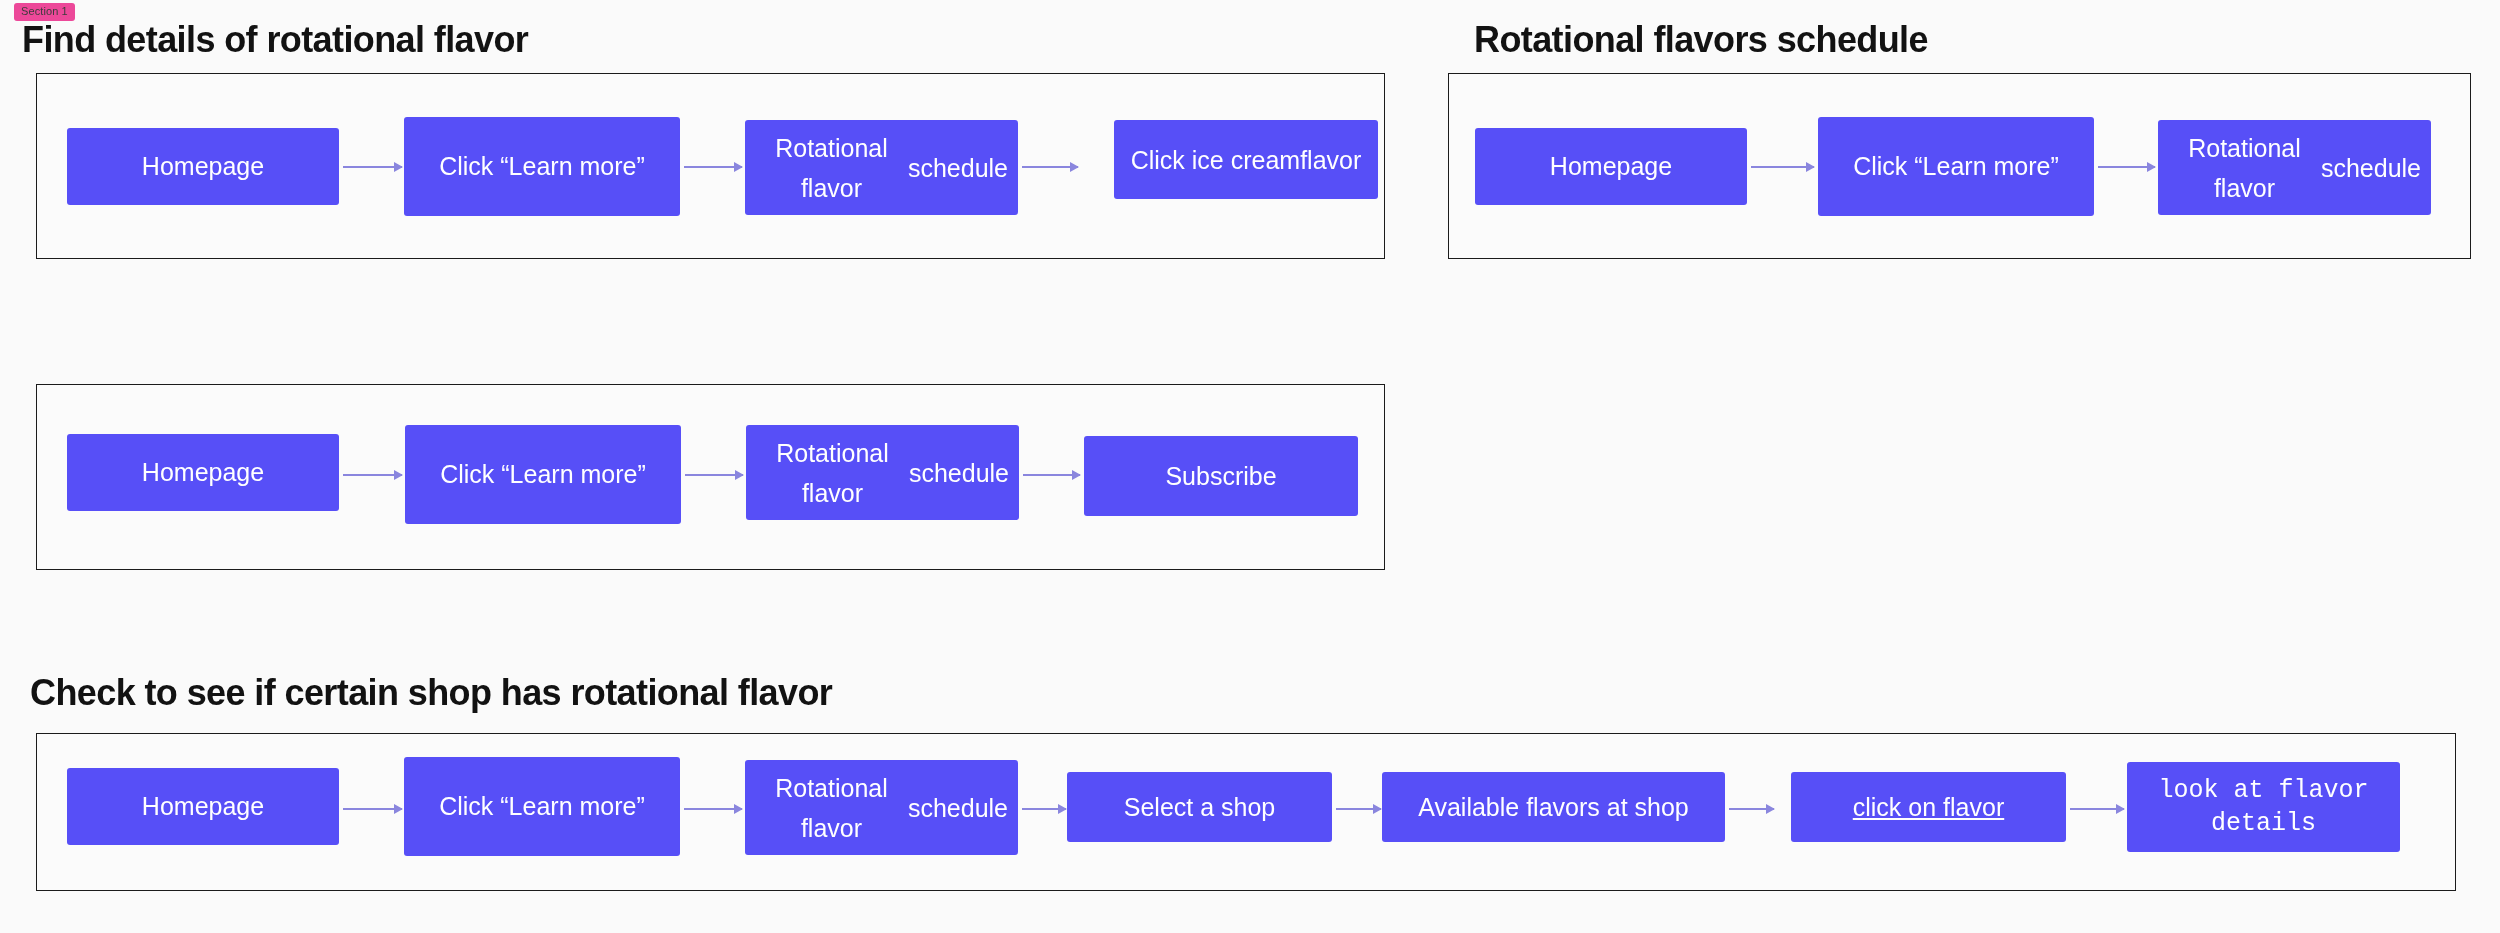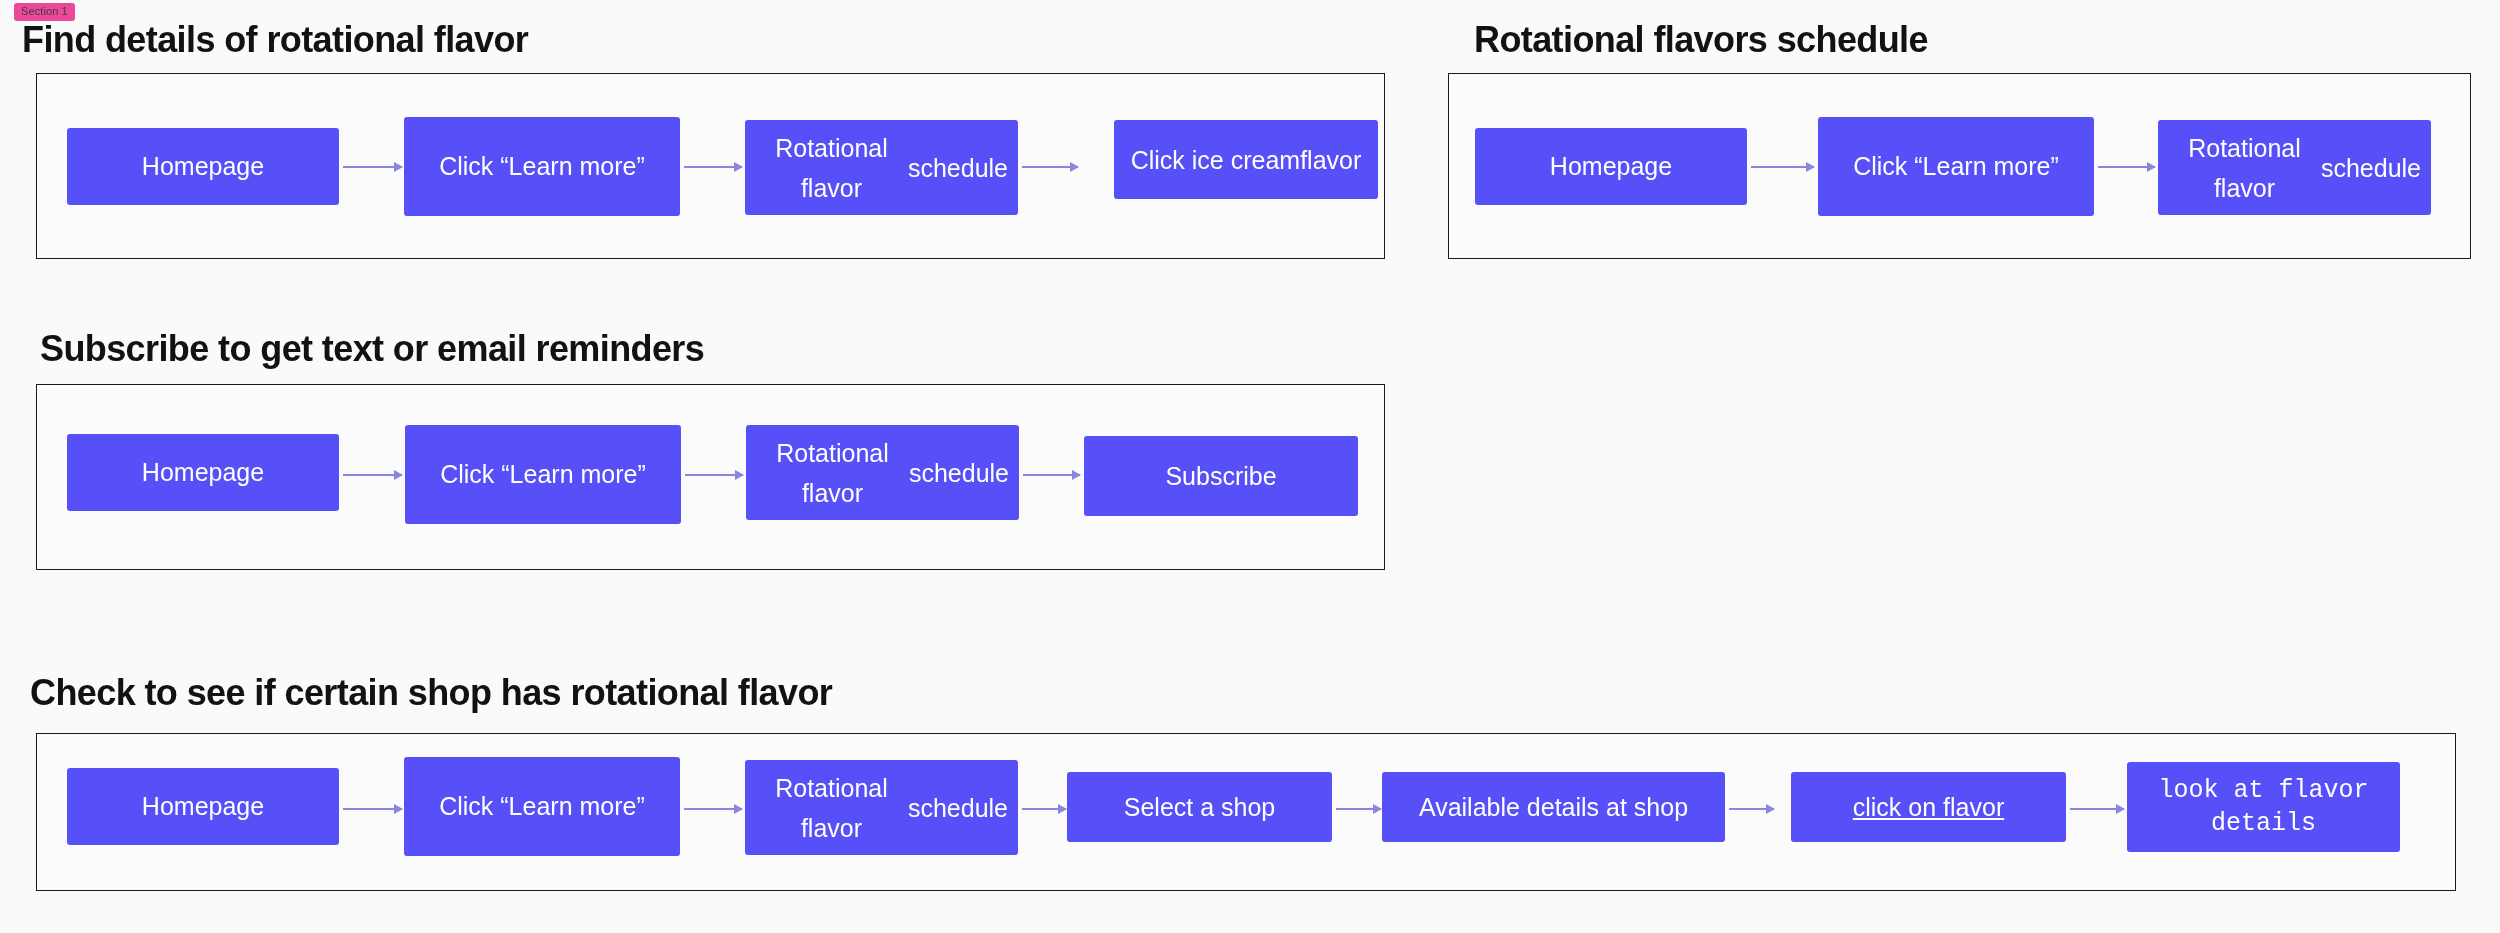--- a/index.html
+++ b/index.html
@@ -132,21 +132,20 @@
   <div class="node" style="left:1818px; top:117px; width:276px; height:99px;">Click “Learn more”</div>
 
   <div class="connector" style="left:2098px; top:166px; width:57px;"></div>
 
   <div class="node two-line" style="left:2158px; top:120px; width:273px; height:95px;">
     <span>Rotational flavor</span>
       <br>
     <span>schedule</span>
   </div>
 
-  <div class="flow-title" style="left:40px; top:328px;">Subscribe to get text or email reminders</div>
 
   <div class="flow-frame" style="left:36px; top:384px; width:1349px; height:186px;"></div>
 
   <div class="node" style="left:67px; top:434px; width:272px; height:77px;">Homepage</div>
 
   <div class="connector" style="left:343px; top:474px; width:59px;"></div>
 
   <div class="node" style="left:405px; top:425px; width:276px; height:99px;">Click “Learn more”</div>
 
   <div class="connector" style="left:685px; top:474px; width:58px;"></div>
@@ -178,21 +177,21 @@
       <br>
     <span>schedule</span>
   </div>
 
   <div class="connector" style="left:1022px; top:808px; width:44px;"></div>
 
   <div class="node" style="left:1067px; top:772px; width:265px; height:70px;">Select a shop</div>
 
   <div class="connector" style="left:1336px; top:808px; width:45px;"></div>
 
-  <div class="node" style="left:1382px; top:772px; width:343px; height:70px;">Available details at shop</div>
+  <div class="node" style="left:1382px; top:772px; width:343px; height:70px;">Available flavors at shop</div>
 
   <div class="connector" style="left:1729px; top:808px; width:45px;"></div>
 
   <div class="node" style="left:1791px; top:772px; width:275px; height:70px;text-decoration:underline;">click on flavor</div>
 
   <div class="connector" style="left:2070px; top:808px; width:54px;"></div>
 
   <div class="node" style="left:2127px; top:762px; width:273px; height:90px;font-family:Liberation Mono, monospace;">look at flavor details</div>
 
 </div>

